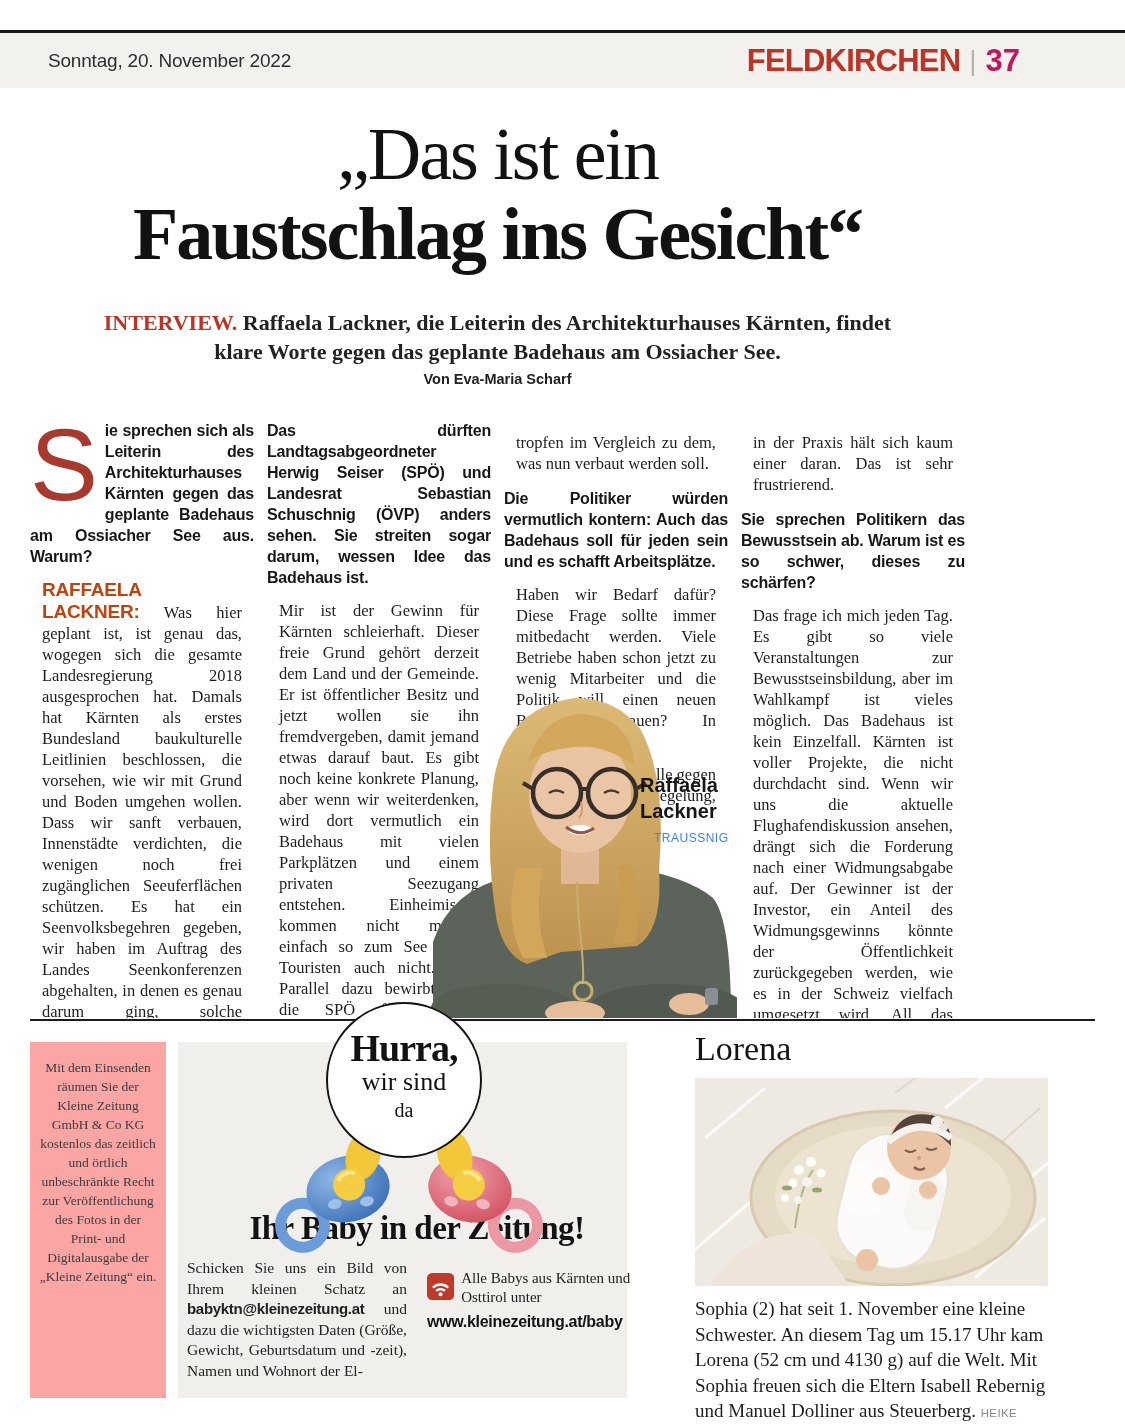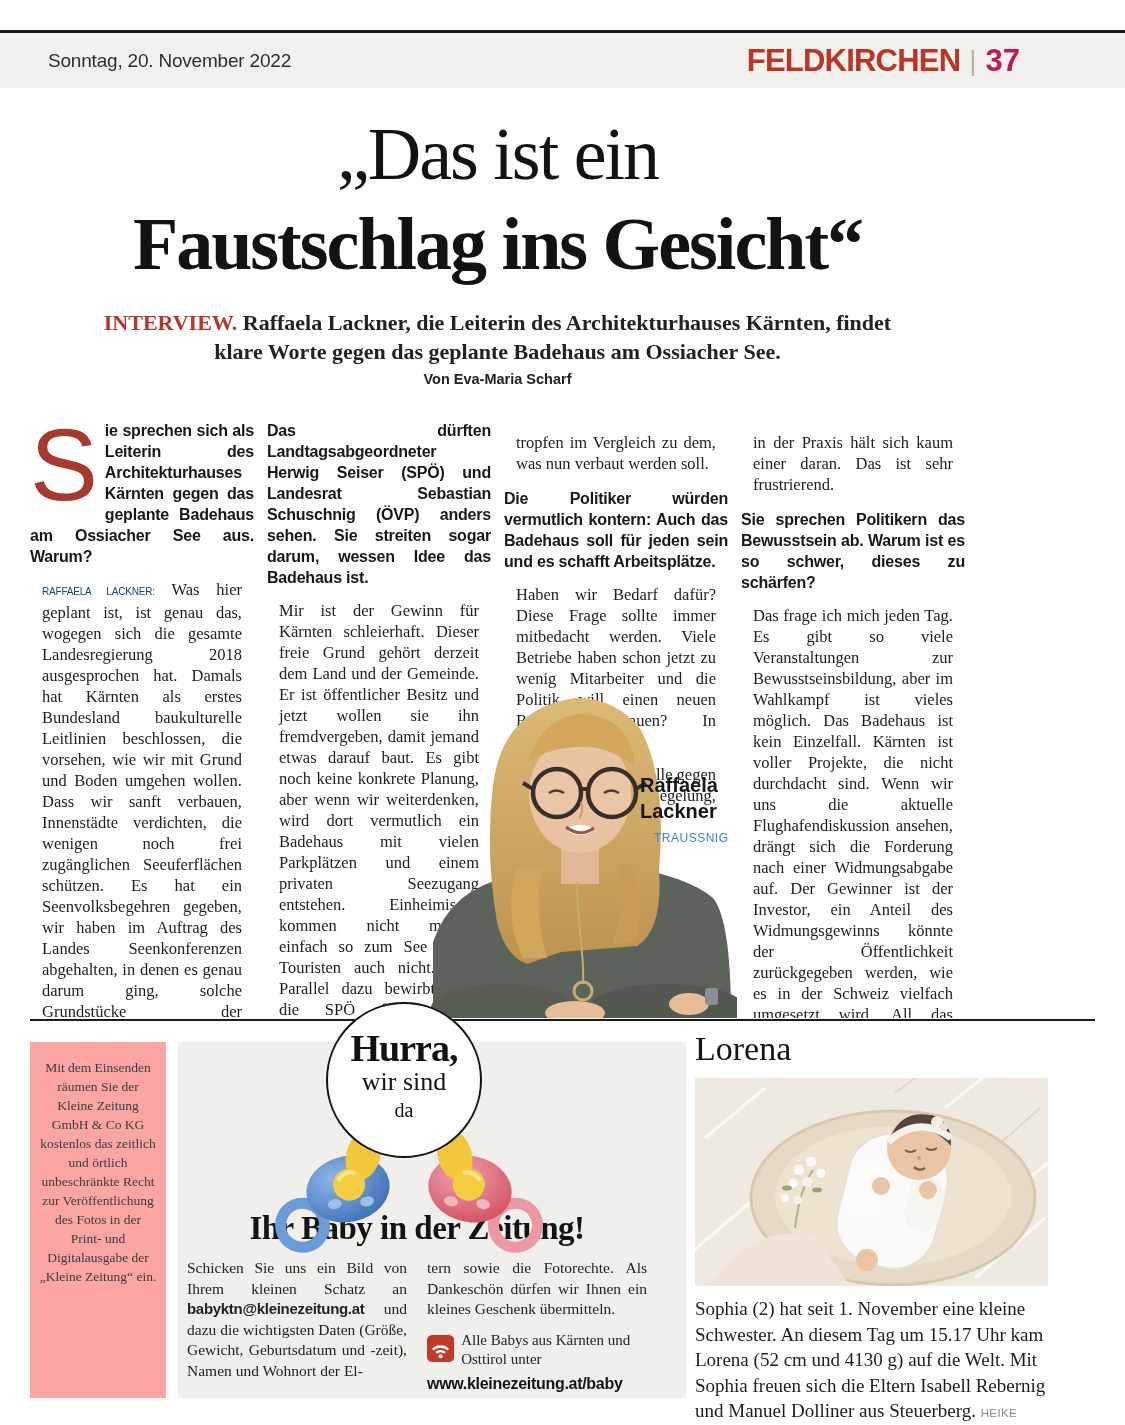--- a/index.html
+++ b/index.html
@@ -18,21 +18,21 @@
   }
   #pagedate{font-family:"Liberation Sans","DejaVu Sans",sans-serif;font-size:19px;color:#2e2e2e;letter-spacing:-0.2px;}
   #sectiongroup{display:flex;align-items:center;gap:9px;font-family:"Liberation Sans","DejaVu Sans",sans-serif;}
   #sectionname{font-size:31px;font-weight:700;color:#bb3425;letter-spacing:-0.8px;}
   #sectionsep{font-size:28px;color:#b5b3af;font-weight:400;}
   #pagenumber{font-size:31px;font-weight:700;color:#be185d;}
 
   
   #headlineblock{position:absolute;top:116px;left:30px;width:935px;text-align:center;color:#121212;}
   #headline1{font-size:74px;font-weight:400;letter-spacing:-2px;line-height:1.05;}
-  #headline2{font-size:74px;font-weight:700;letter-spacing:-2px;line-height:1.05;margin-top:12px;}
+  #headline2{font-size:74px;font-weight:700;letter-spacing:-2px;line-height:1.05;margin-top:2px;}
   #introblock{
     position:absolute;top:308px;left:100px;width:795px;text-align:center;
     font-size:22px;font-weight:700;line-height:29px;color:#222;
   }
   #kicker{color:#bb3425;}
   #byline{position:absolute;top:371px;left:30px;width:935px;text-align:center;
     font-family:"Liberation Sans","DejaVu Sans",sans-serif;font-size:14.5px;font-weight:700;color:#222;}
 
   
   #columns{
@@ -41,21 +41,21 @@
   }
   .col{flex:1;overflow:hidden;}
   .ans{font-size:16.5px;line-height:21px;text-align:justify;margin:12px;color:#1d1d1d;}
   .q{font-family:"Liberation Sans","DejaVu Sans",sans-serif;font-size:16px;font-weight:700;
      line-height:21px;text-align:justify;margin:0;color:#171717;letter-spacing:-0.2px;}
   .q.gap{margin-top:14px;}
   #dropcap{
     float:left;font-size:102px;line-height:0.78;color:#a8392e;
     padding:6px 7px 0 0;font-weight:400;
   }
-  #speaker{font-family:"Liberation Sans","DejaVu Sans",sans-serif;font-size:10px;font-weight:400;color:#0c4a6e;letter-spacing:-0.2px;}
+  #speaker{font-family:"Liberation Sans","DejaVu Sans",sans-serif;font-size:19px;font-weight:700;color:#c2410c;letter-spacing:-0.2px;}
   .flr{float:right;clear:right;}
   #sp1{width:16px;height:42px;}
   #sp2{width:44px;height:42px;}
   #sp3{width:68px;height:220px;}
   #a3end{text-align:right;padding-left:72px;}
 
   
   #portrait{position:absolute;left:425px;top:690px;width:312px;height:328px;}
   #portrait-caption{position:absolute;left:640px;top:772px;width:110px;}
   #portrait-name{font-family:"Liberation Sans","DejaVu Sans",sans-serif;font-size:20px;font-weight:700;line-height:26px;color:#161616;}
@@ -65,21 +65,21 @@
   #bottomrule{position:absolute;top:1019px;left:30px;width:1065px;border-top:2px solid #1c1c1c;}
 
   
   #legalbox{
     position:absolute;left:30px;top:1042px;width:136px;height:356px;background:#fca5a5;
     box-sizing:border-box;padding:16px 9px;text-align:center;
     font-size:13.5px;line-height:19px;color:#3c3c3c;
   }
 
   
-  #promobox{position:absolute;left:178px;top:1042px;width:508px;height:356px;background:#f0efeb;}
+  #promobox{position:absolute;left:178px;top:1042px;width:449px;height:356px;background:#f0efeb;}
   #hurracircle{
     position:absolute;left:148px;top:-40px;width:156px;height:156px;border-radius:50%;
     background:#fff;border:2px solid #141414;box-sizing:border-box;text-align:center;
     padding-top:24px;z-index:3;color:#121212;
   }
   #hurra1{font-size:38px;font-weight:700;letter-spacing:-1px;line-height:40px;}
   #hurra2{font-size:26px;line-height:28px;}
   #hurra3{font-size:20px;line-height:28px;}
   #pacifiers{position:absolute;left:88px;top:55px;z-index:2;}
   #promoheadline{
@@ -238,21 +238,20 @@
         <path d="M-8 -10 a14 14 0 0 1 18 -4" stroke="#fbe48a" stroke-width="4" fill="none"></path>
       </g>
     </svg>
   </div>
   <div id="promoheadline">Ihr Baby in der Zeitung!</div>
   <div id="promocols">
     <div class="pcol">
       <p class="ptext"><span>Schicken Sie uns ein Bild von Ihrem kleinen Schatz an </span><span id="promo-email">babyktn@kleinezeitung.at</span><span> und dazu die wichtigsten Daten (Größe, Gewicht, Geburtsdatum und -zeit), Namen und Wohnort der El-</span></p>
     </div>
     <div class="pcol">
-      <p class="ptext">tern sowie die Fotorechte. Als Dankeschön dürfen wir Ihnen ein kleines Geschenk übermitteln.</p>
       <div id="promo-row">
         <svg width="37" height="37" viewBox="0 0 37 37">
           <rect x="0" y="0" width="37" height="37" rx="7" fill="#bf3a28"></rect>
           <path d="M8 20 A15 15 0 0 1 29 20" stroke="#fff" stroke-width="3.2" fill="none"></path>
           <path d="M12.5 24.5 A9 9 0 0 1 24.5 24.5" stroke="#fff" stroke-width="3.2" fill="none"></path>
           <circle cx="18.5" cy="29" r="2.8" fill="#fff"></circle>
         </svg>
         <span id="promo-note">Alle Babys aus Kärnten und Osttirol unter</span>
       </div>
       <div id="promo-url">www.kleinezeitung.at/baby</div>

